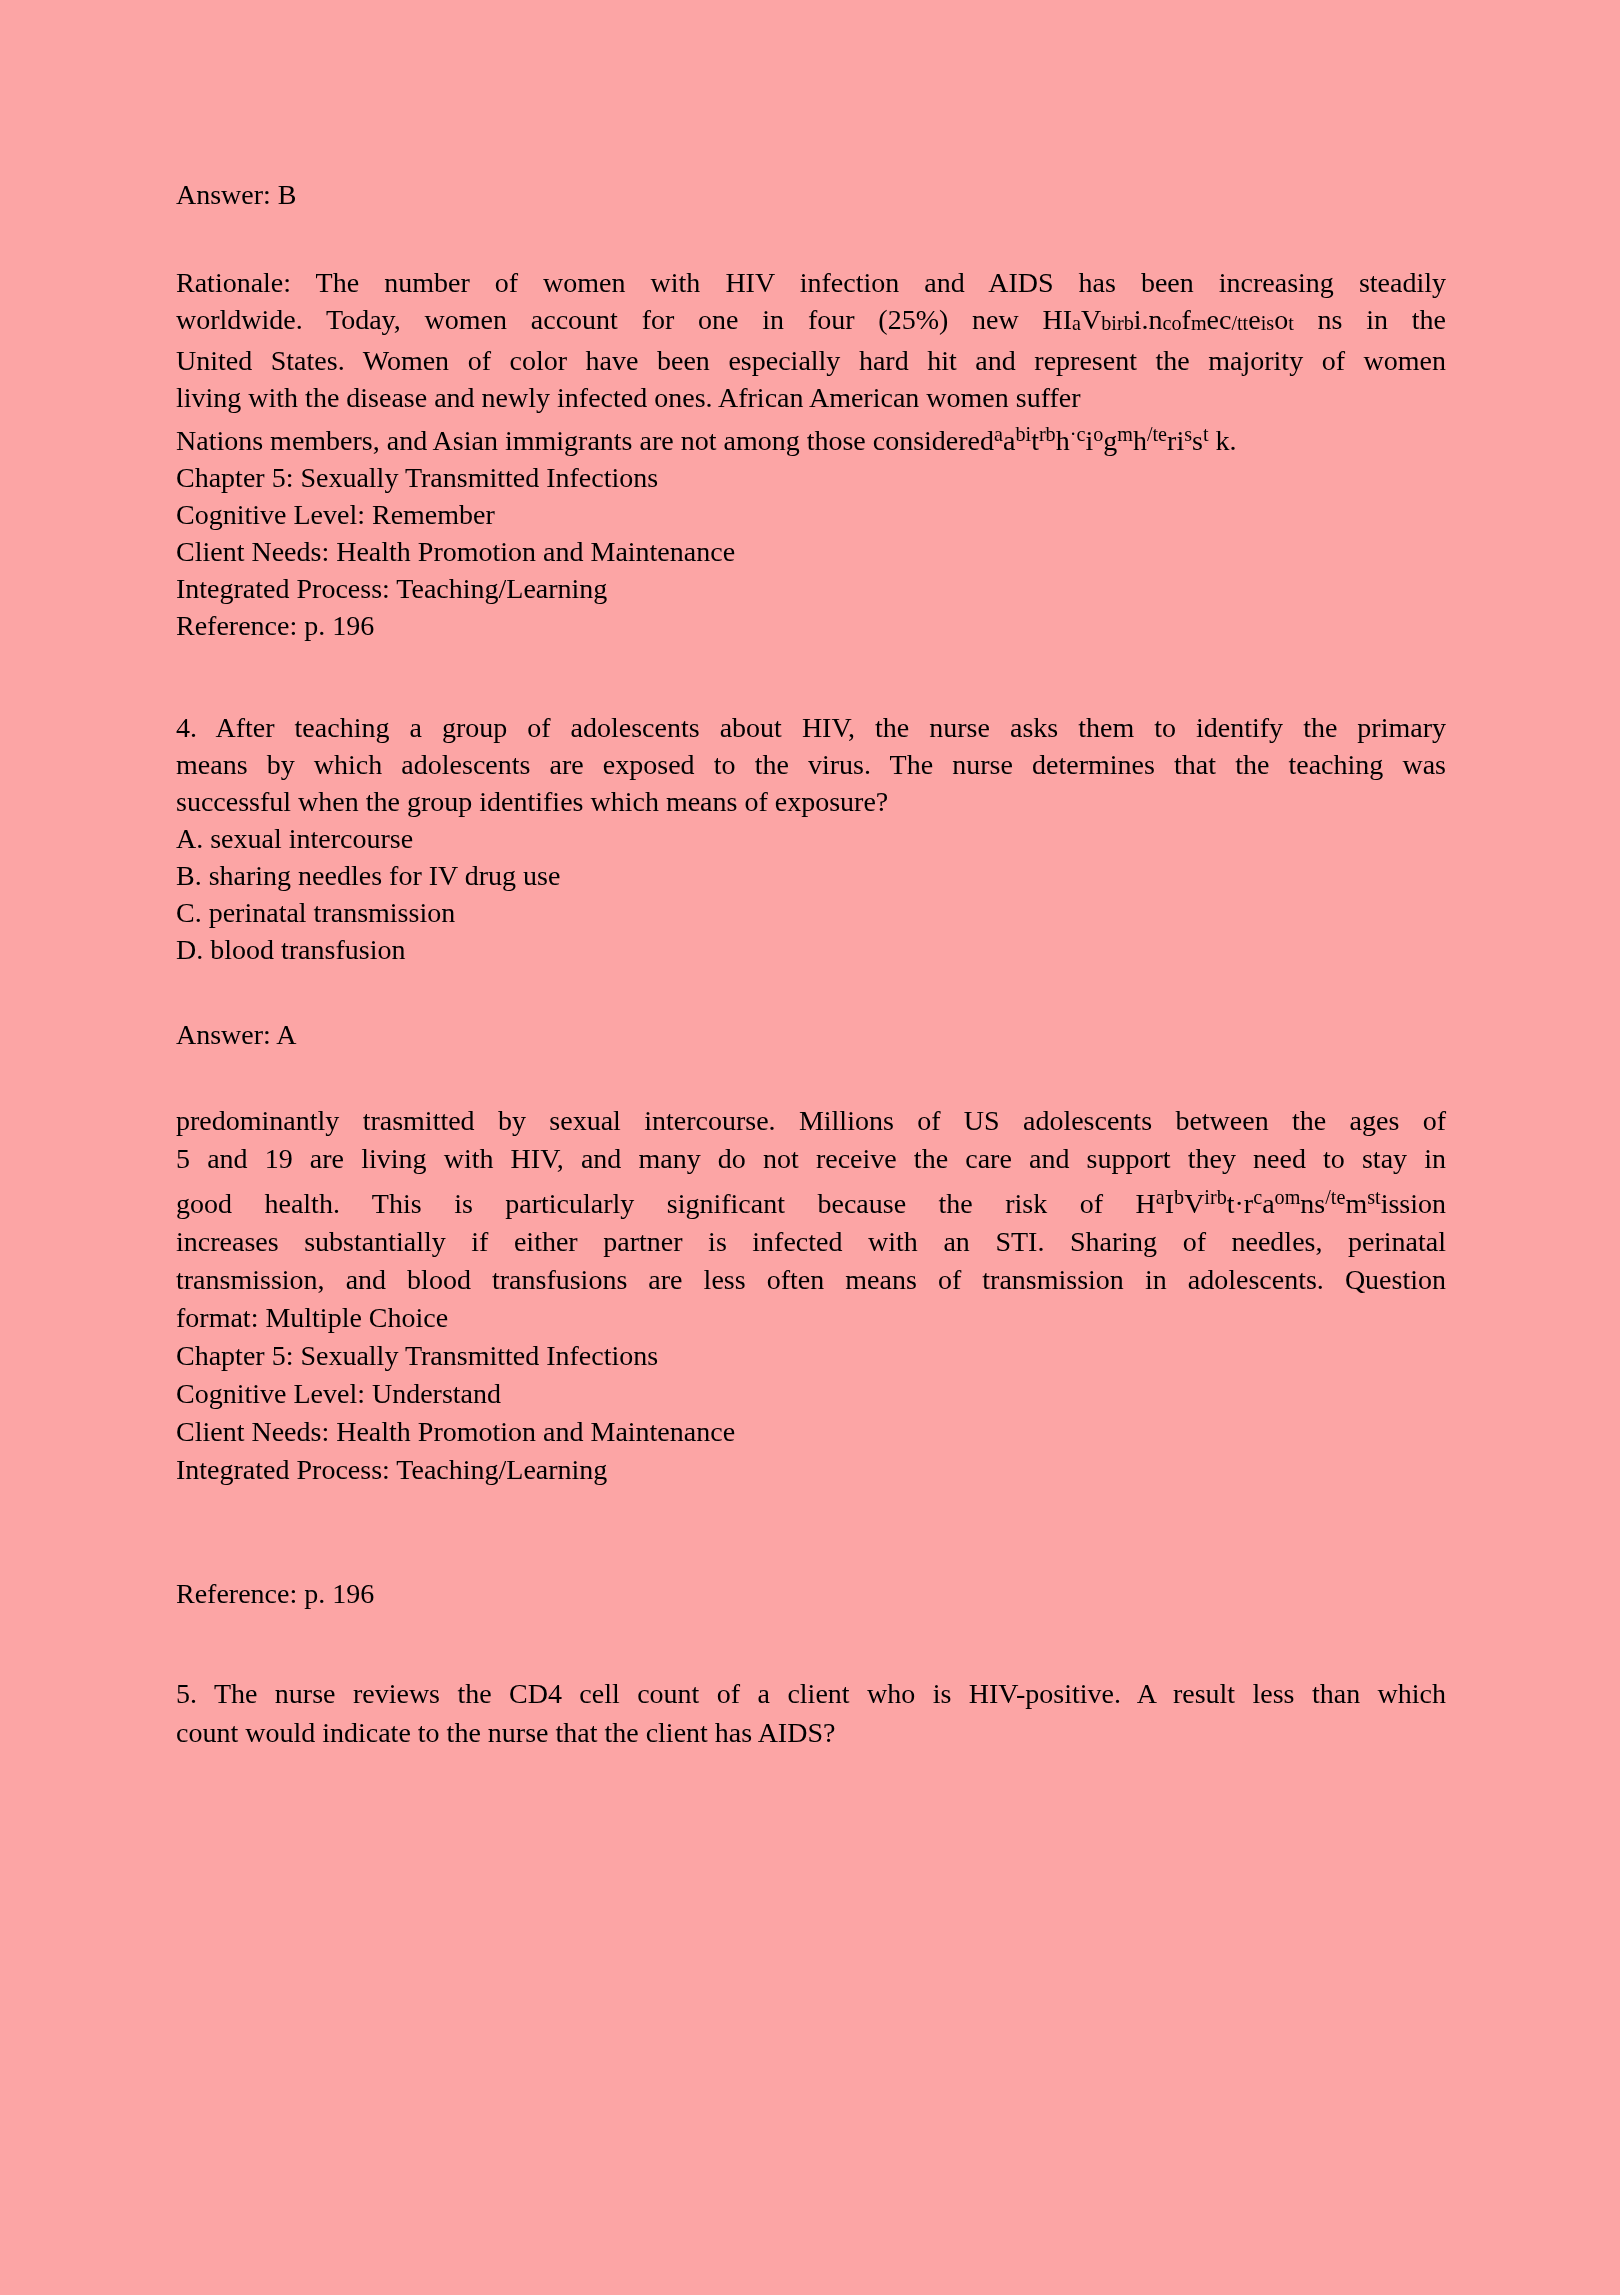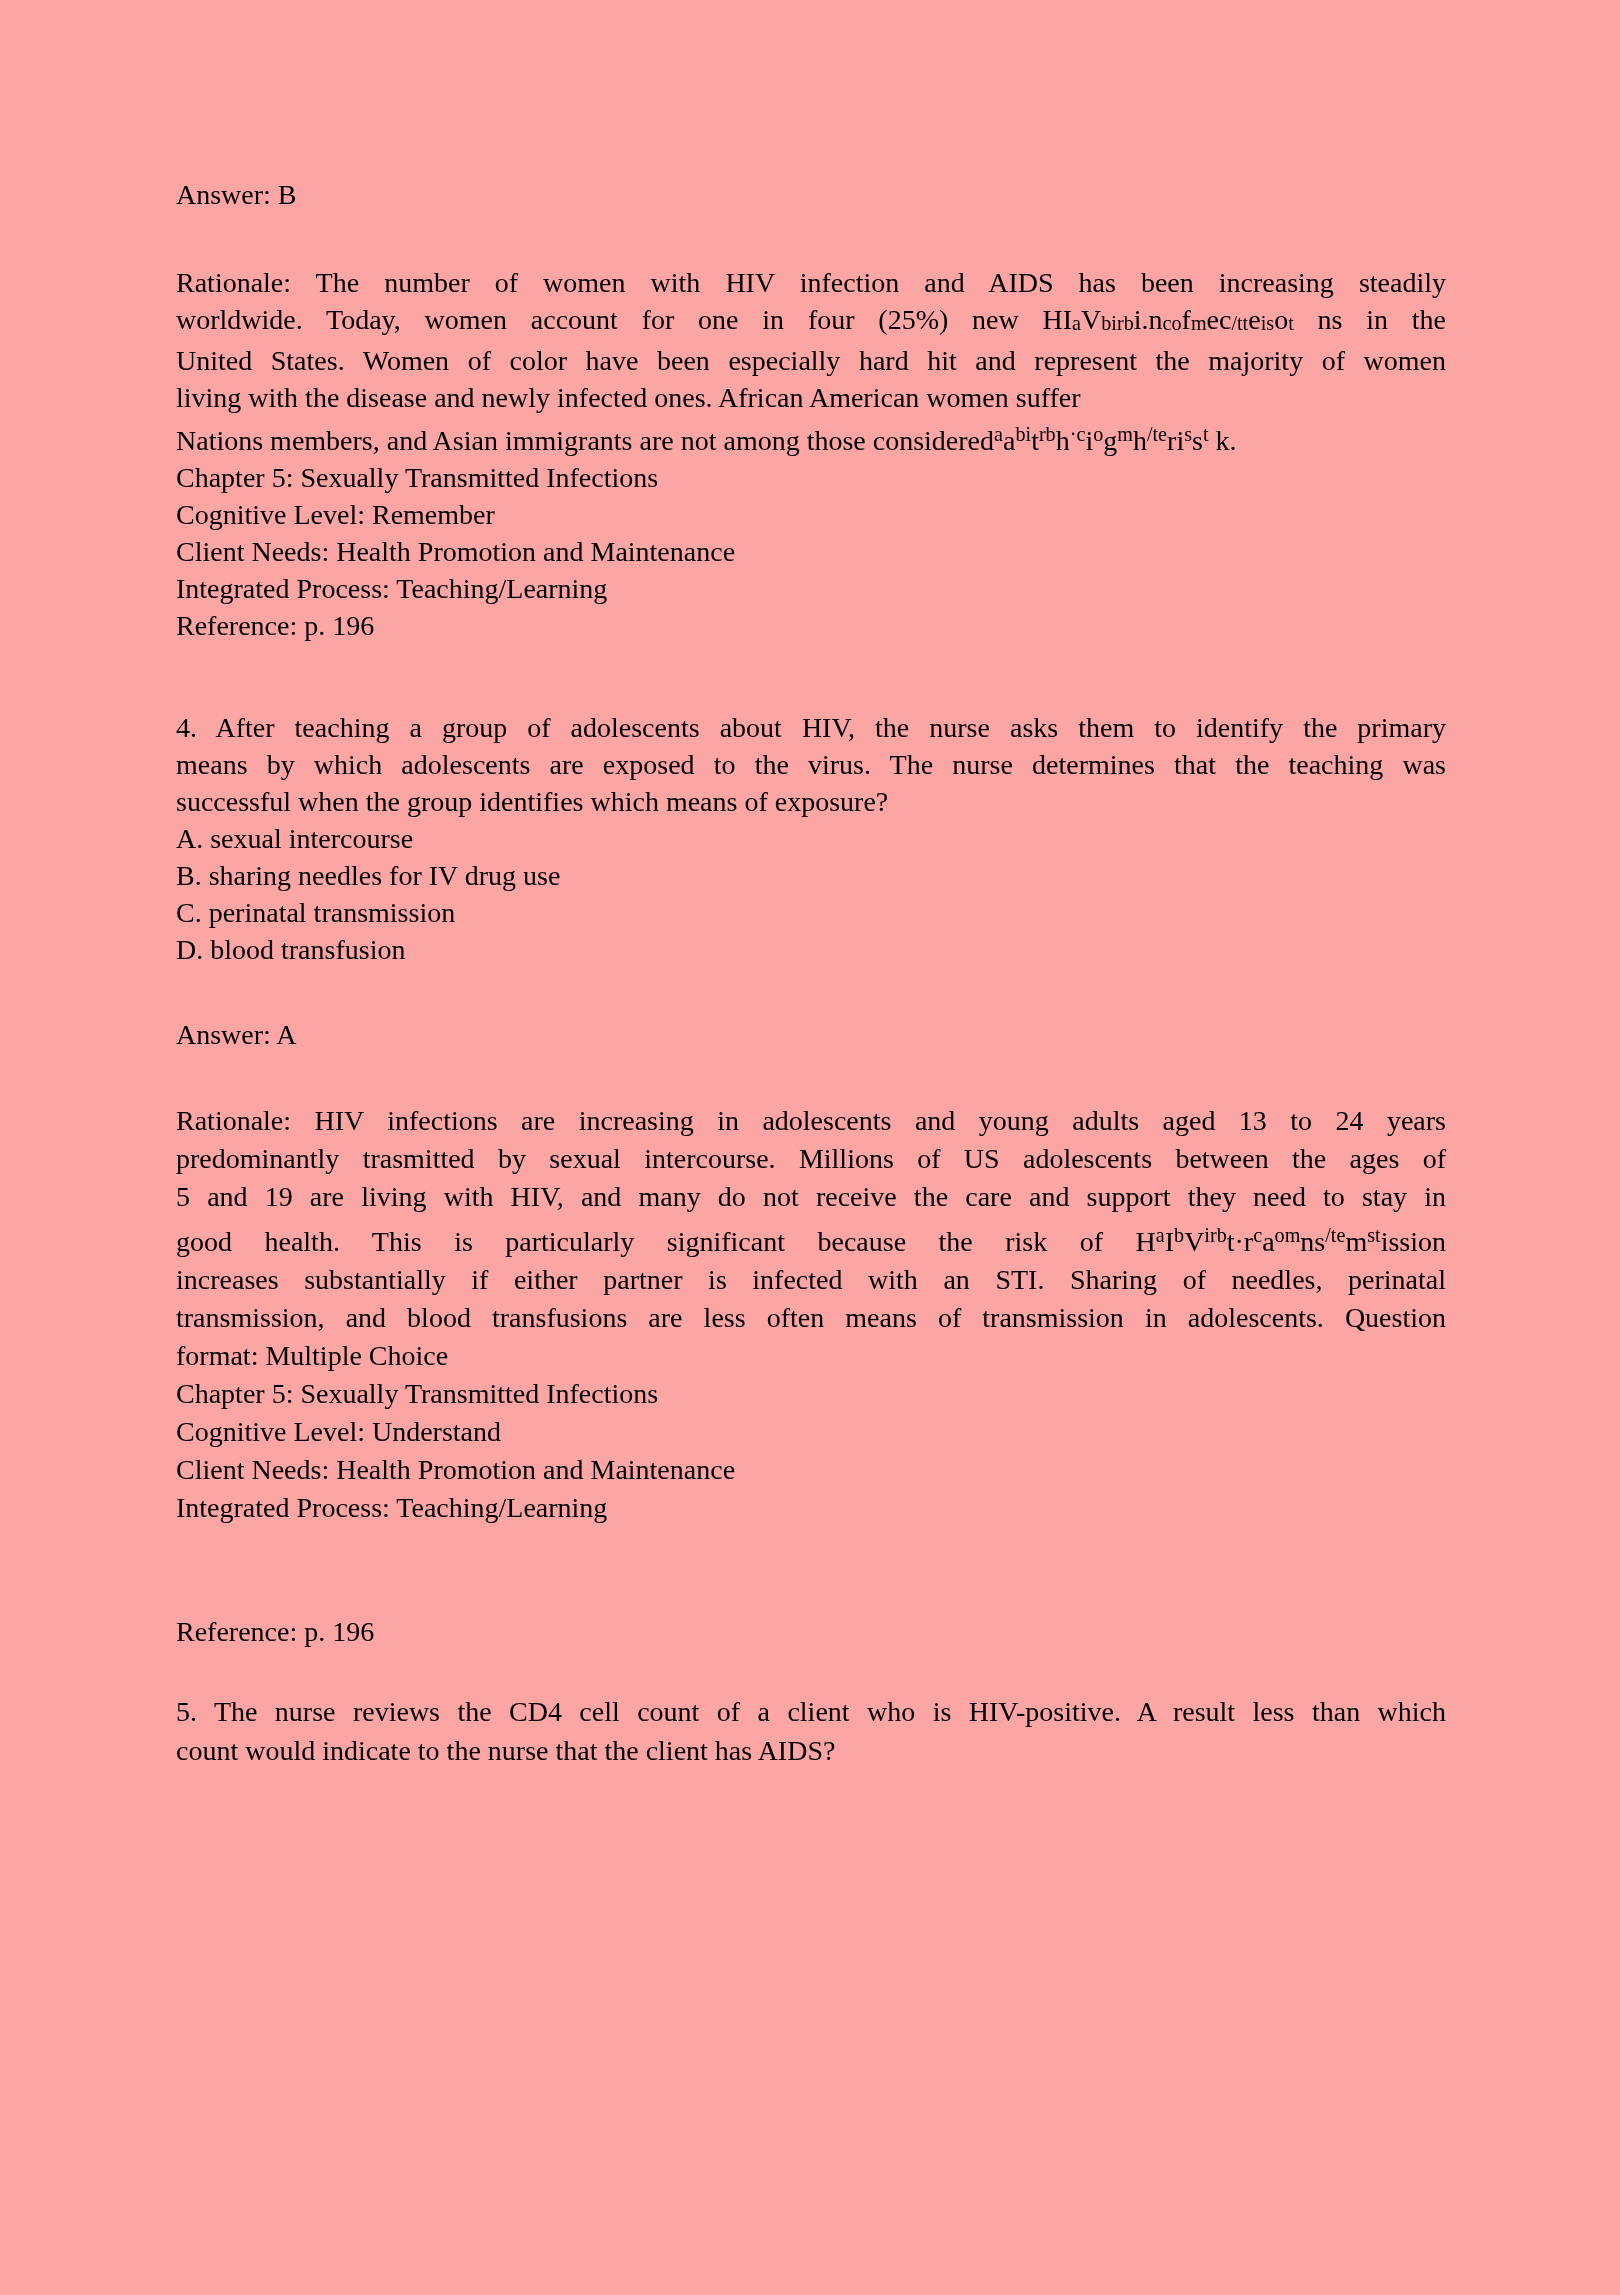--- a/index.html
+++ b/index.html
@@ -32,21 +32,21 @@
   .frag.sup { vertical-align: 0.45em; }
   .frag.sub { vertical-align: -0.04em; }
 
   .answer-b    { margin-top: 176px; }
   .rationale-b { margin-top: 51px; }
   .q4          { margin-top: 65px; }
   .answer-a    { margin-top: 48px; }
   .rationale-a { margin-top: 49px; line-height: 38px; }
   .rationale-a .line { min-height: 38px; }
   .reference-a { margin-top: 86px; }
-  .q5          { margin-top: 42px; line-height: 39px; }
+  .q5          { margin-top: 62px; line-height: 39px; }
   .q5 .line    { min-height: 39px; }
 </style>
 </head>
 <body>
 
 <div class="page">
   <div class="content">
 
     <div class="block answer-b">
       <div class="line">Answer: B</div>
@@ -73,21 +73,20 @@
       <div class="line">B. sharing needles for IV drug use</div>
       <div class="line">C. perinatal transmission</div>
       <div class="line">D. blood transfusion</div>
     </div>
 
     <div class="block answer-a">
       <div class="line">Answer: A</div>
     </div>
 
     <div class="block rationale-a">
-      <div class="line flush">Rationale: HIV infections are increasing in adolescents and young adults aged 13 to 24 years</div>
       <div class="line flush">predominantly trasmitted by sexual intercourse. Millions of US adolescents between the ages of</div>
       <div class="line flush">5 and 19 are living with HIV, and many do not receive the care and support they need to stay in</div>
       <div class="line flush"><span>good health. This is particularly significant because the risk of H</span><span class="frag sup">a</span><span>I</span><span class="frag sup">b</span><span>V</span><span class="frag sup">irb</span><span>t·r</span><span class="frag sup">c</span><span>a</span><span class="frag sup">om</span><span>ns</span><span class="frag sup">/te</span><span>m</span><span class="frag sup">st</span><span>ission</span></div>
       <div class="line flush">increases substantially if either partner is infected with an STI. Sharing of needles, perinatal</div>
       <div class="line flush">transmission, and blood transfusions are less often means of transmission in adolescents. Question</div>
       <div class="line">format: Multiple Choice</div>
       <div class="line">Chapter 5: Sexually Transmitted Infections</div>
       <div class="line">Cognitive Level: Understand</div>
       <div class="line">Client Needs: Health Promotion and Maintenance</div>
       <div class="line">Integrated Process: Teaching/Learning</div>

